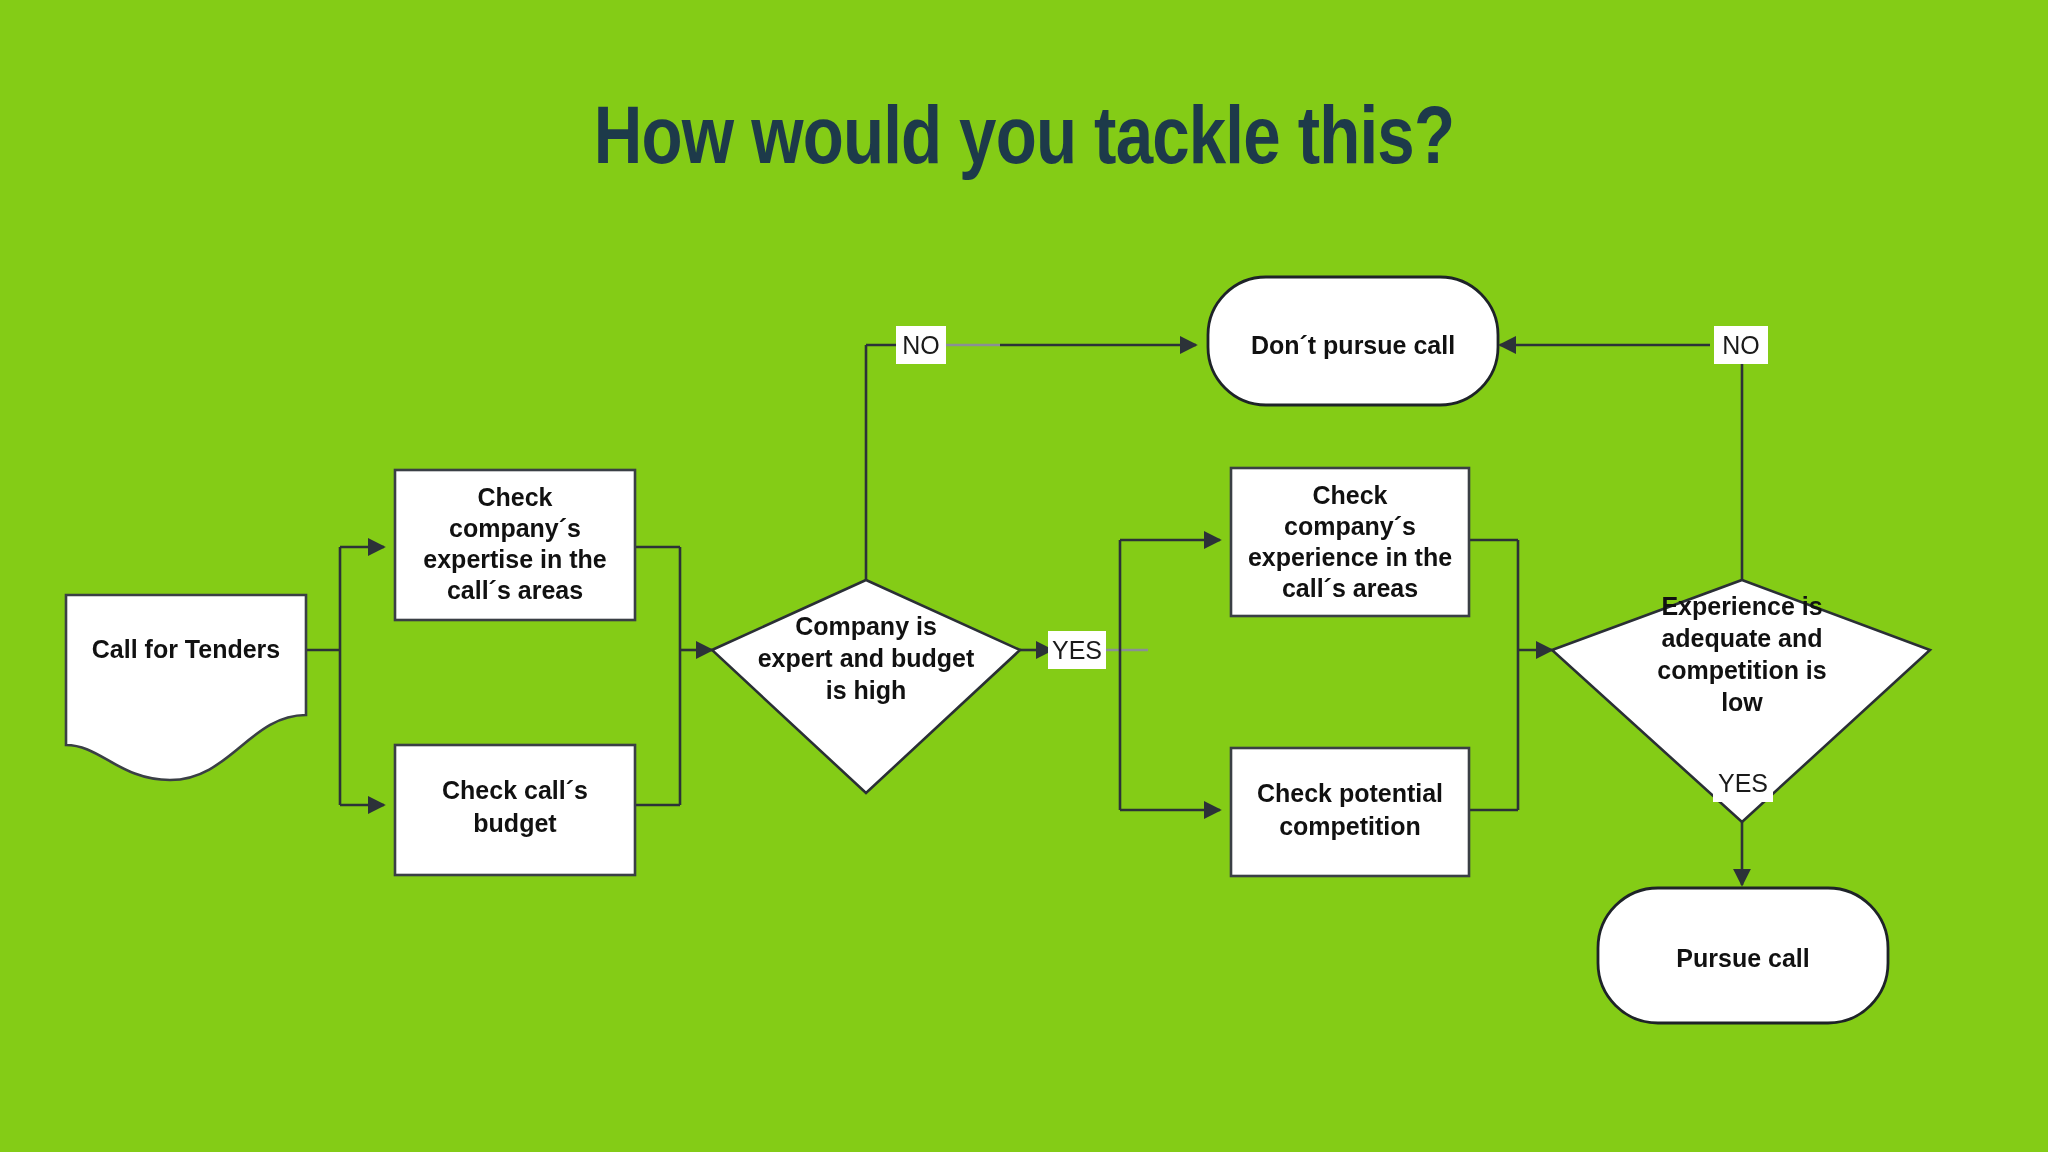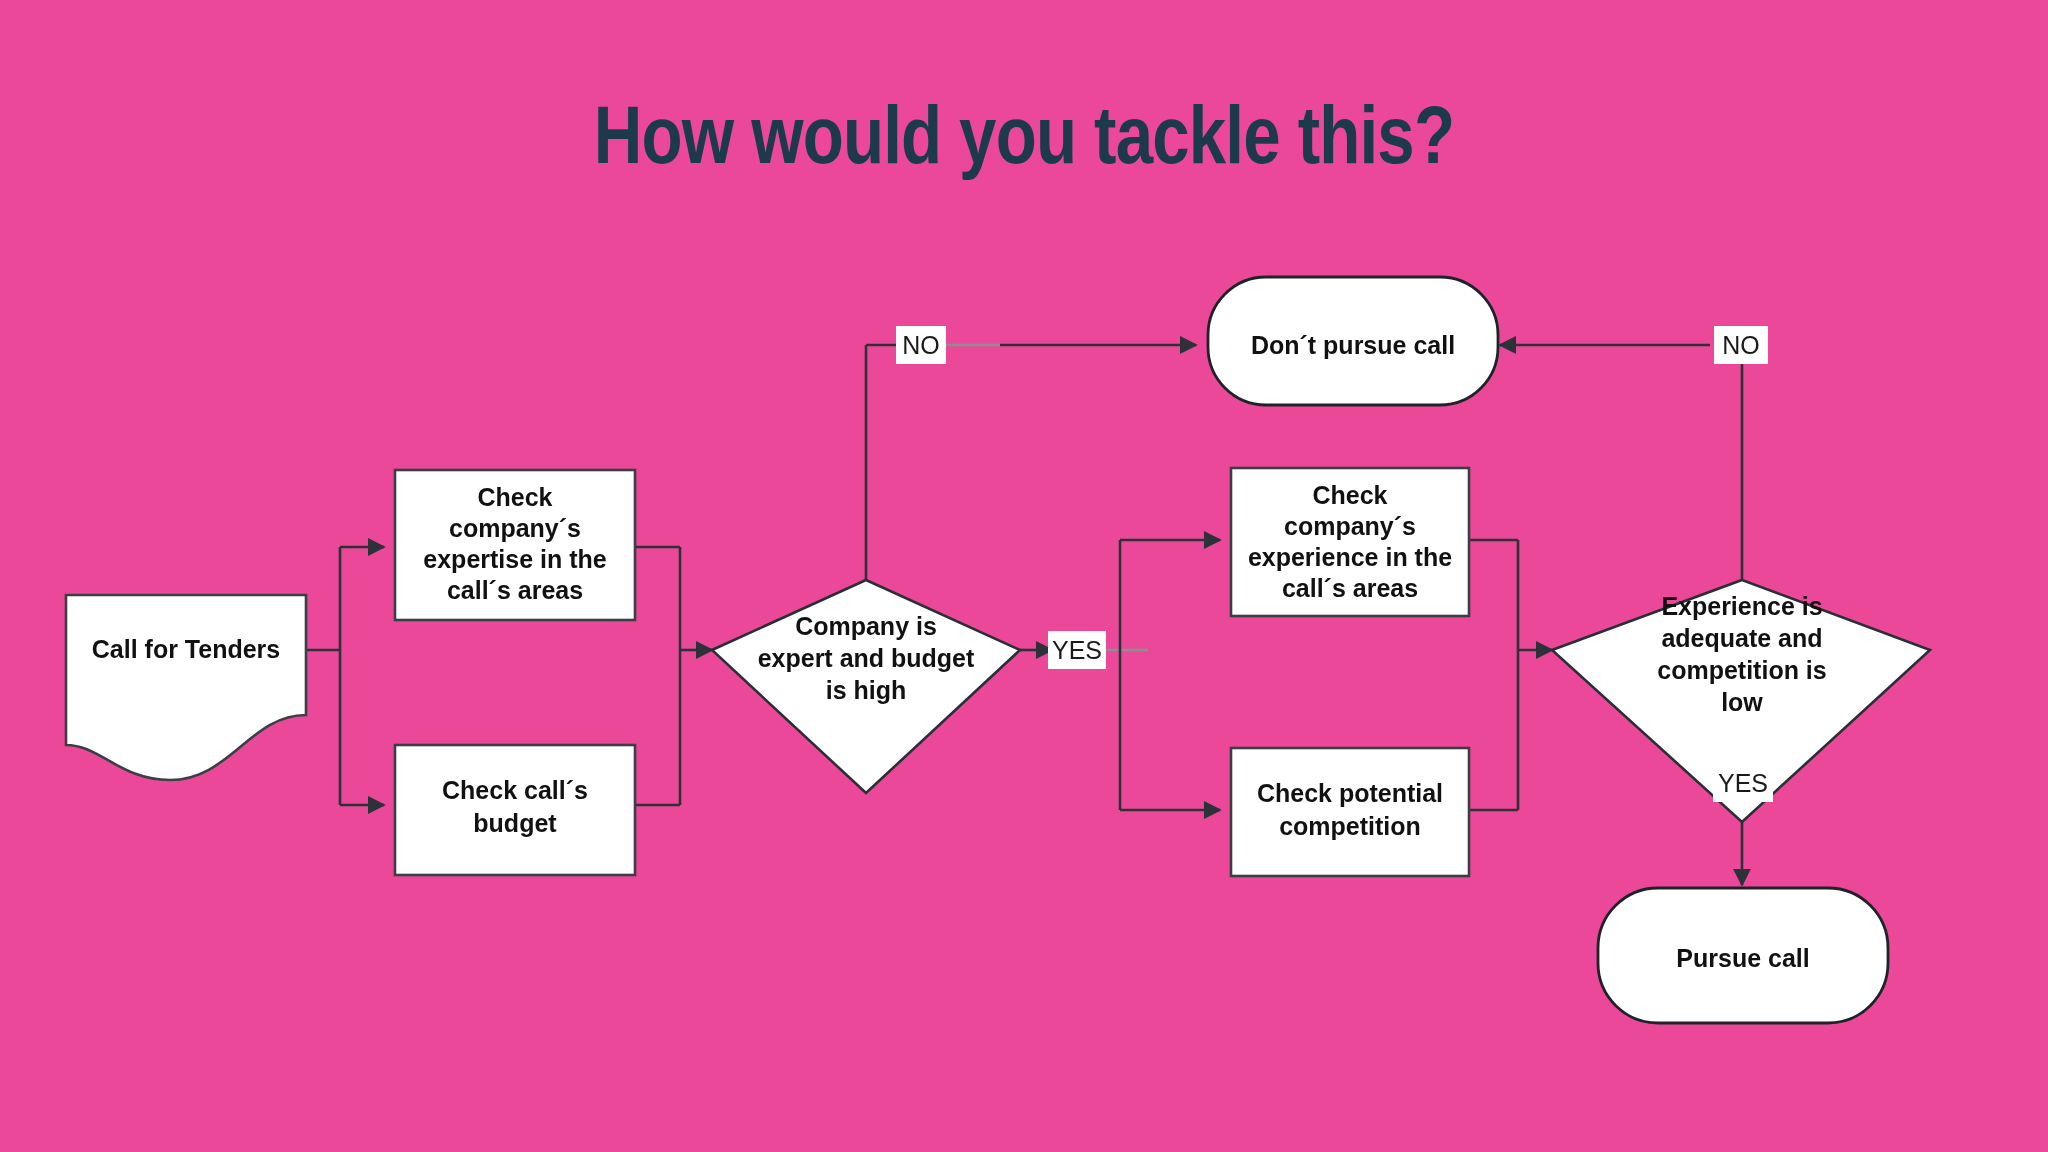--- a/index.html
+++ b/index.html
@@ -10,21 +10,21 @@
   body {
     width: 2048px;
     height: 1152px;
     overflow: hidden;
     font-family: "Liberation Sans", sans-serif;
   }
   #slide {
     position: relative;
     width: 2048px;
     height: 1152px;
-    background: #ec4899;
+    background: #84cc16;
   }
   #slide-title {
     position: absolute;
     left: 0;
     top: 88px;
     width: 2048px;
     text-align: center;
     font-family: "Liberation Sans", sans-serif;
     font-weight: bold;
     font-size: 82px;

